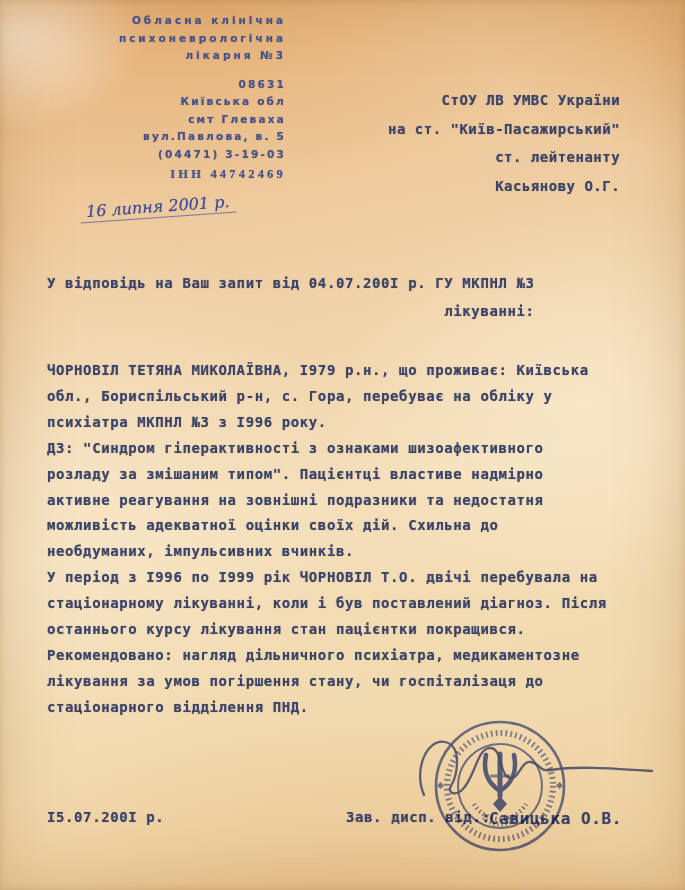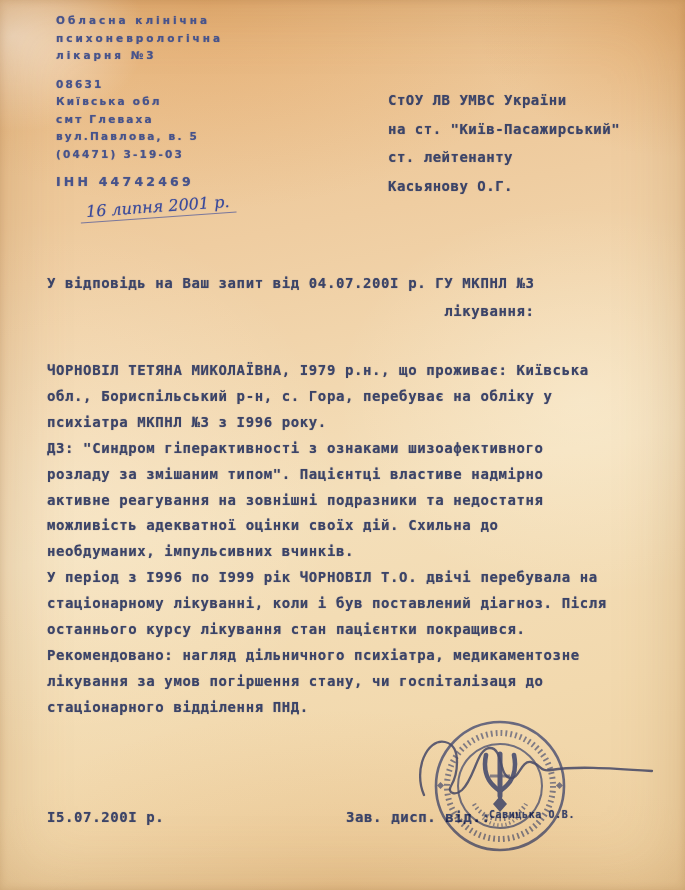--- a/index.html
+++ b/index.html
@@ -14,46 +14,46 @@
       radial-gradient(ellipse 420px 420px at 10% 55%, rgba(255,248,230,0.30), transparent 65%),
       radial-gradient(ellipse 380px 300px at 85% 45%, rgba(255,248,228,0.38), transparent 65%),
       radial-gradient(ellipse 500px 240px at 50% 100%, rgba(213,150,80,0.22), transparent 75%),
       linear-gradient(168deg, #e9bd89 0%, #efcda1 28%, #f4dfba 55%, #f2d9ae 78%, #eed0a0 100%);
     box-shadow: inset 0 0 70px rgba(150,92,34,0.28), inset 0 0 8px rgba(120,70,20,0.18);
     font-family: "DejaVu Sans Mono", "Liberation Mono", monospace;
   }
   
   .letterhead {
     position: absolute; left: 56px; top: 12px; width: 230px;
-    text-align: left; color: #47538b;
+    text-align: right; color: #47538b;
     font-family: "DejaVu Sans", "Liberation Sans", sans-serif;
     font-weight: bold;
     text-shadow: 0 0 1px rgba(71,83,139,0.65);
   }
   .lh-org  { font-size: 10.5px; line-height: 17.5px; letter-spacing: 3px; }
   .lh-addr { margin-top: 11px; font-size: 10.5px; line-height: 17.5px; letter-spacing: 2.2px; }
-  .lh-inn  { margin-top: 11px; font-size: 12.5px; letter-spacing: 3.2px; }
+  .lh-inn  { margin-top: 4px; font-size: 12.5px; letter-spacing: 3.2px; font-family: Liberation Serif, serif; }
   .hand-date {
     position: absolute; left: 80px; top: 197px;
     font-family: "DejaVu Serif", "Liberation Serif", serif;
     font-style: italic; font-size: 16px; color: #3a4a9b;
     transform: rotate(-4deg);
     border-bottom: 1px solid rgba(58,74,155,0.65);
     padding: 0 6px 1px 6px;
     text-shadow: 0 0 1px rgba(58,74,155,0.5);
     white-space: nowrap;
   }
   
   .type { color: #3c4468; text-shadow: 0 0 1px rgba(60,68,104,0.6); font-weight: bold; }
-  .addressee { position: absolute; left: 388px; top: 86px; font-size: 14px; line-height: 28.5px; letter-spacing: 0.5px; white-space: pre; }
+  .addressee { position: absolute; left: 388px; top: 86px; font-size: 14px; line-height: 28.5px; letter-spacing: 0.5px; white-space: pre; text-align: right; }
   .intro     { position: absolute; left: 47px;  top: 269px; font-size: 14px; line-height: 28px;  letter-spacing: 0.6px; white-space: pre; text-align: right; }
   .mainbody  { position: absolute; left: 47px;  top: 358px; font-size: 14px; line-height: 25.9px; letter-spacing: 0.6px; white-space: pre; }
   .footer-date  { position: absolute; left: 47px;  top: 809px; font-size: 14px; letter-spacing: 0.6px; }
   .sig-title    { position: absolute; left: 346px; top: 809px; font-size: 14px; letter-spacing: 0.6px; }
-  .sig-name     { position: absolute; left: 489px; top: 809px; font-size: 10px; letter-spacing: 0.6px; }
+  .sig-name     { position: absolute; left: 489px; top: 809px; font-size: 16px; letter-spacing: 0.6px; }
   
   .stamp-svg {
     position: absolute; left: 405px; top: 698px;
     width: 275px; height: 188px;
     mix-blend-mode: multiply; opacity: 0.85;
   }
   .ln { min-height: 1em; }
 </style>
 </head>
 <body>
@@ -72,21 +72,21 @@
         <div class="ln">смт Глеваха</div>
         <div class="ln">вул.Павлова, в. 5</div>
         <div class="ln">(04471) 3-19-03</div>
       </div>
     <div class="lh-inn">ІНН 44742469</div>
   </div>
   <div class="hand-date">16 липня 2001 р.</div>
 
   <div class="addressee type"><div class="ln">СтОУ ЛВ УМВС України</div><div class="ln">на ст. "Київ-Пасажирський"</div><div class="ln">ст. лейтенанту</div><div class="ln">Касьянову О.Г.</div></div>
 
-  <div class="intro type"><div class="ln">У відповідь на Ваш запит від 04.07.200І р. ГУ МКПНЛ №3</div><div class="ln">лікування:</div></div>
+  <div class="intro type"><div class="ln">У відповідь на Ваш запит від 04.07.200І р. ГУ МКПНЛ №3</div><div class="ln">лікуванні:</div></div>
 
   <div class="mainbody type"><div class="ln">ЧОРНОВІЛ ТЕТЯНА МИКОЛАЇВНА, І979 р.н., що проживає: Київська</div><div class="ln">обл., Бориспільський р-н, с. Гора, перебуває на обліку у</div><div class="ln">психіатра МКПНЛ №3 з І996 року.</div><div class="ln">ДЗ: "Синдром гіперактивності з ознаками шизоафективного</div><div class="ln">розладу за змішаним типом". Пацієнтці властиве надмірно</div><div class="ln">активне реагування на зовнішні подразники та недостатня</div><div class="ln">можливість адекватної оцінки своїх дій. Схильна до</div><div class="ln">необдуманих, імпульсивних вчинків.</div><div class="ln">У період з І996 по І999 рік ЧОРНОВІЛ Т.О. двічі перебувала на</div><div class="ln">стаціонарному лікуванні, коли і був поставлений діагноз. Після</div><div class="ln">останнього курсу лікування стан пацієнтки покращився.</div><div class="ln">Рекомендовано: нагляд дільничного психіатра, медикаментозне</div><div class="ln">лікування за умов погіршення стану, чи госпіталізаця до</div><div class="ln">стаціонарного відділення ПНД.</div></div>
 
   <div class="footer-date type">І5.07.200І р.</div>
   <div class="sig-title type">Зав. дисп. від.:</div>
   <div class="sig-name type">Савицька О.В.</div>
 
   <svg class="stamp-svg" viewBox="0 0 275 188" xmlns="http://www.w3.org/2000/svg">
     <g stroke="#4253a5" fill="none">
 

